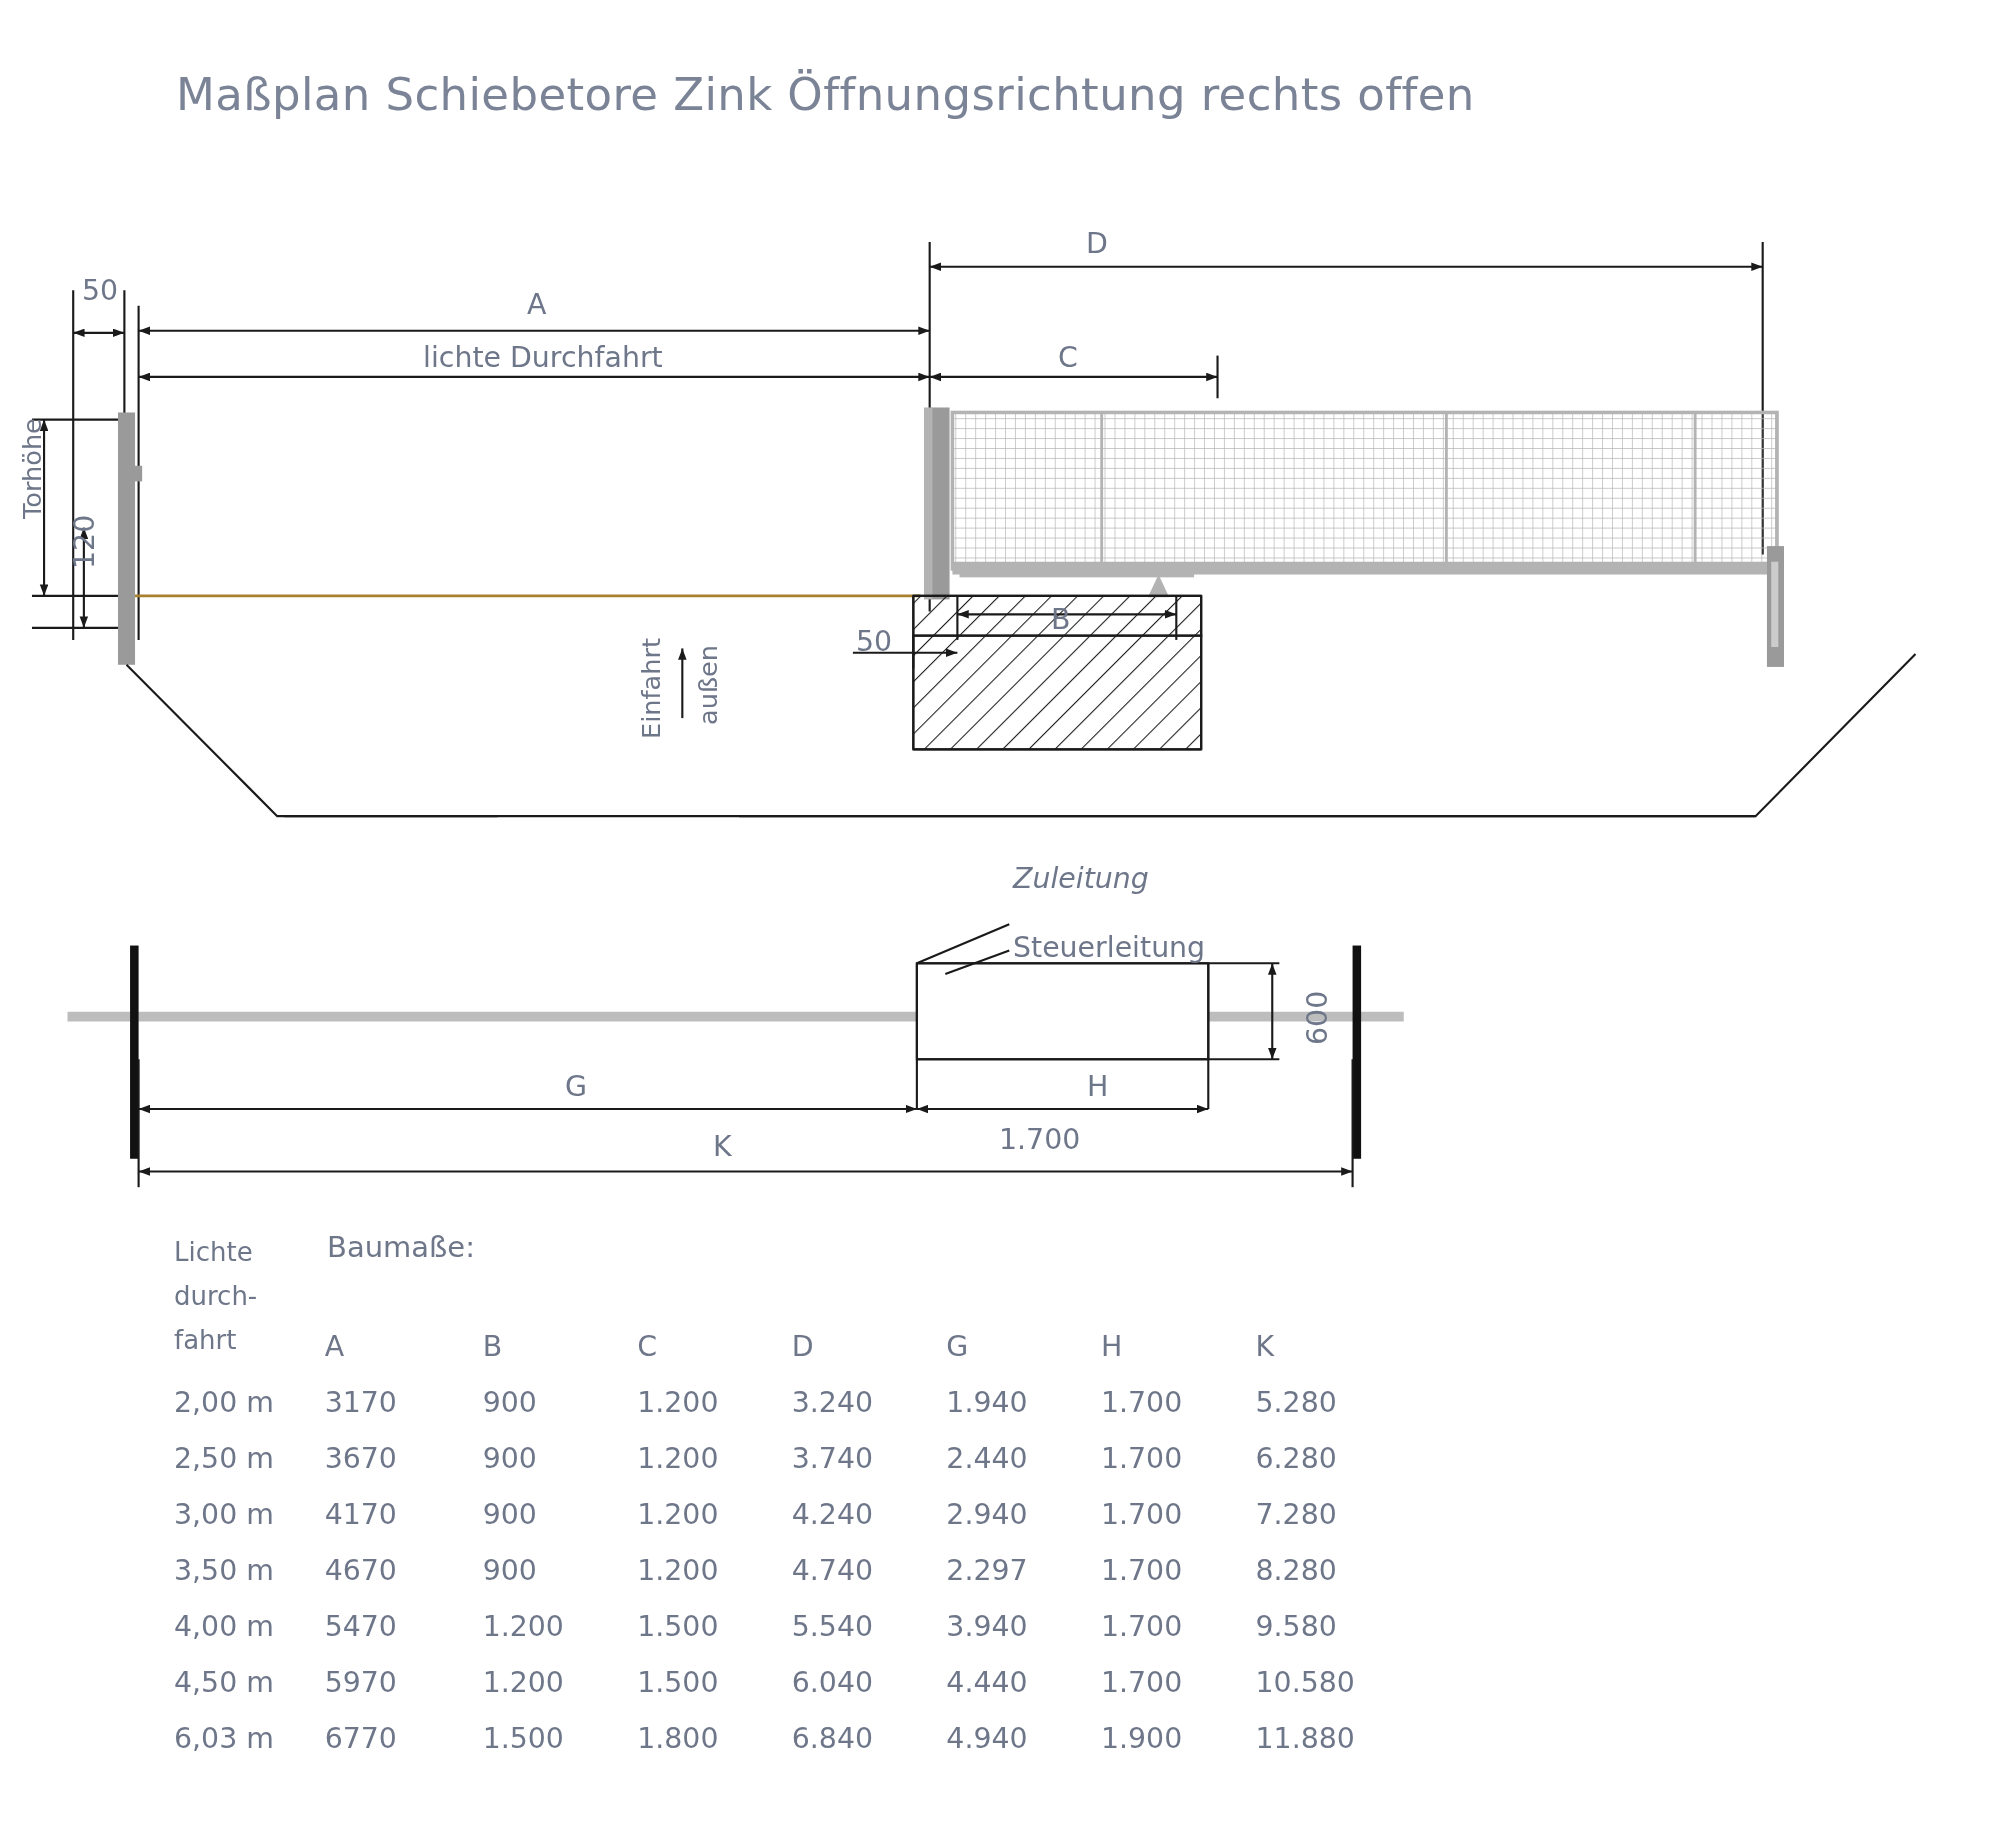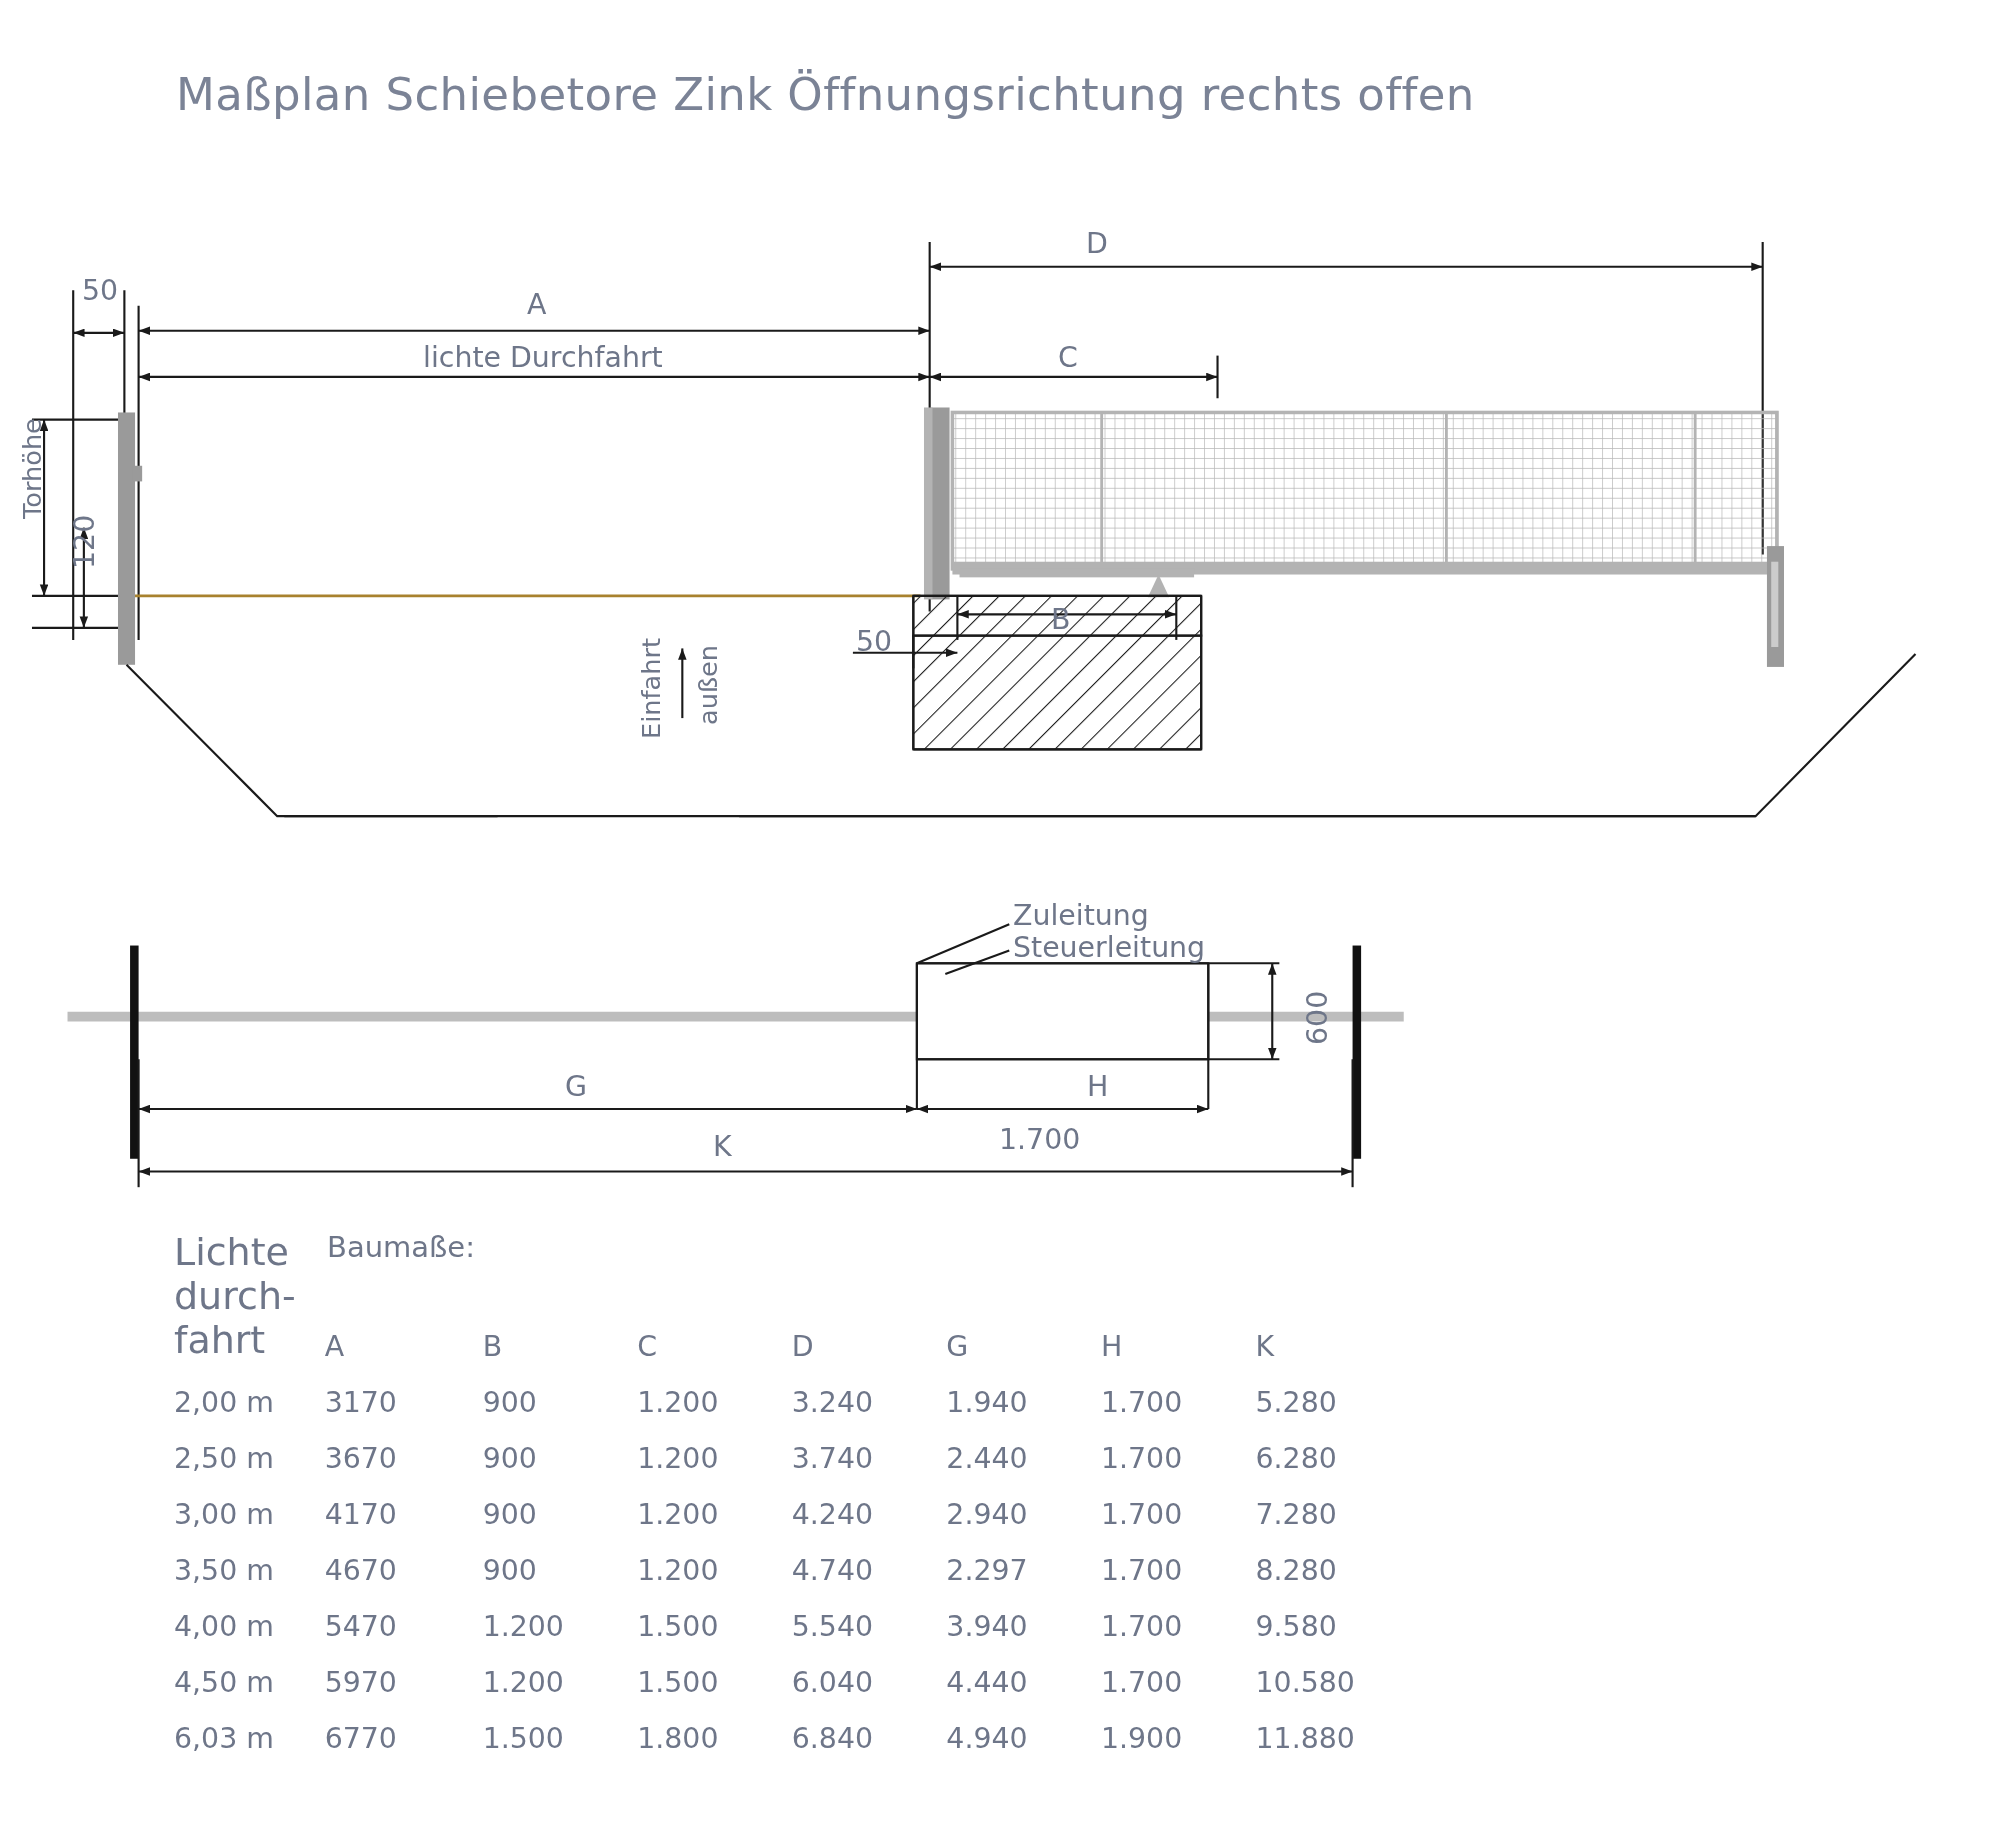--- a/index.html
+++ b/index.html
@@ -72,21 +72,21 @@
   .tbl col.c2 { width: 158px; }
   .tbl col.c3 { width: 158px; }
   .tbl col.c4 { width: 158px; }
   .tbl col.c5 { width: 158px; }
   .tbl col.c6 { width: 158px; }
   .tbl col.c7 { width: 158px; }
   .hdr-lichte {
     position: absolute;
     left: 174px;
     top: 1230px;
-    font-size: 38px;
+    font-size: 26px;
     line-height: 44px;
     color: #6e7689;
   }
   .hdr-bau {
     position: absolute;
     left: 327px;
     top: 1230px;
     font-size: 29px;
     color: #6e7689;
   }
@@ -242,21 +242,21 @@
   <div class="lbl" style="left:1051px; top:603px;">B</div>
   <div class="lbl" style="left:856px; top:625px;">50</div>
 
   <div class="lbl sm vert" style="left:17px; top:519px;">Torhöhe</div>
   <div class="lbl vert" style="left:68px; top:569px;">120</div>
 
   <div class="lbl sm vert" style="left:636px; top:739px;">Einfahrt</div>
   <div class="lbl sm vert" style="left:693px; top:725px;">außen</div>
 
 
-  <div class="lbl" style="left:1013px; top:899px;">Zuleitung</div>
+  <div class="lbl" style="left:1013px; top:862px;font-style:italic;">Zuleitung</div>
   <div class="lbl" style="left:1013px; top:931px;">Steuerleitung</div>
   <div class="lbl vert" style="left:1301px; top:1045px;">600</div>
   <div class="lbl" style="left:565px; top:1070px;">G</div>
   <div class="lbl" style="left:1087px; top:1070px;">H</div>
   <div class="lbl" style="left:999px; top:1123px;">1.700</div>
   <div class="lbl" style="left:713px; top:1130px;">K</div>
 
   <div class="hdr-lichte">
     <div>Lichte</div>
     <div>durch-</div>

